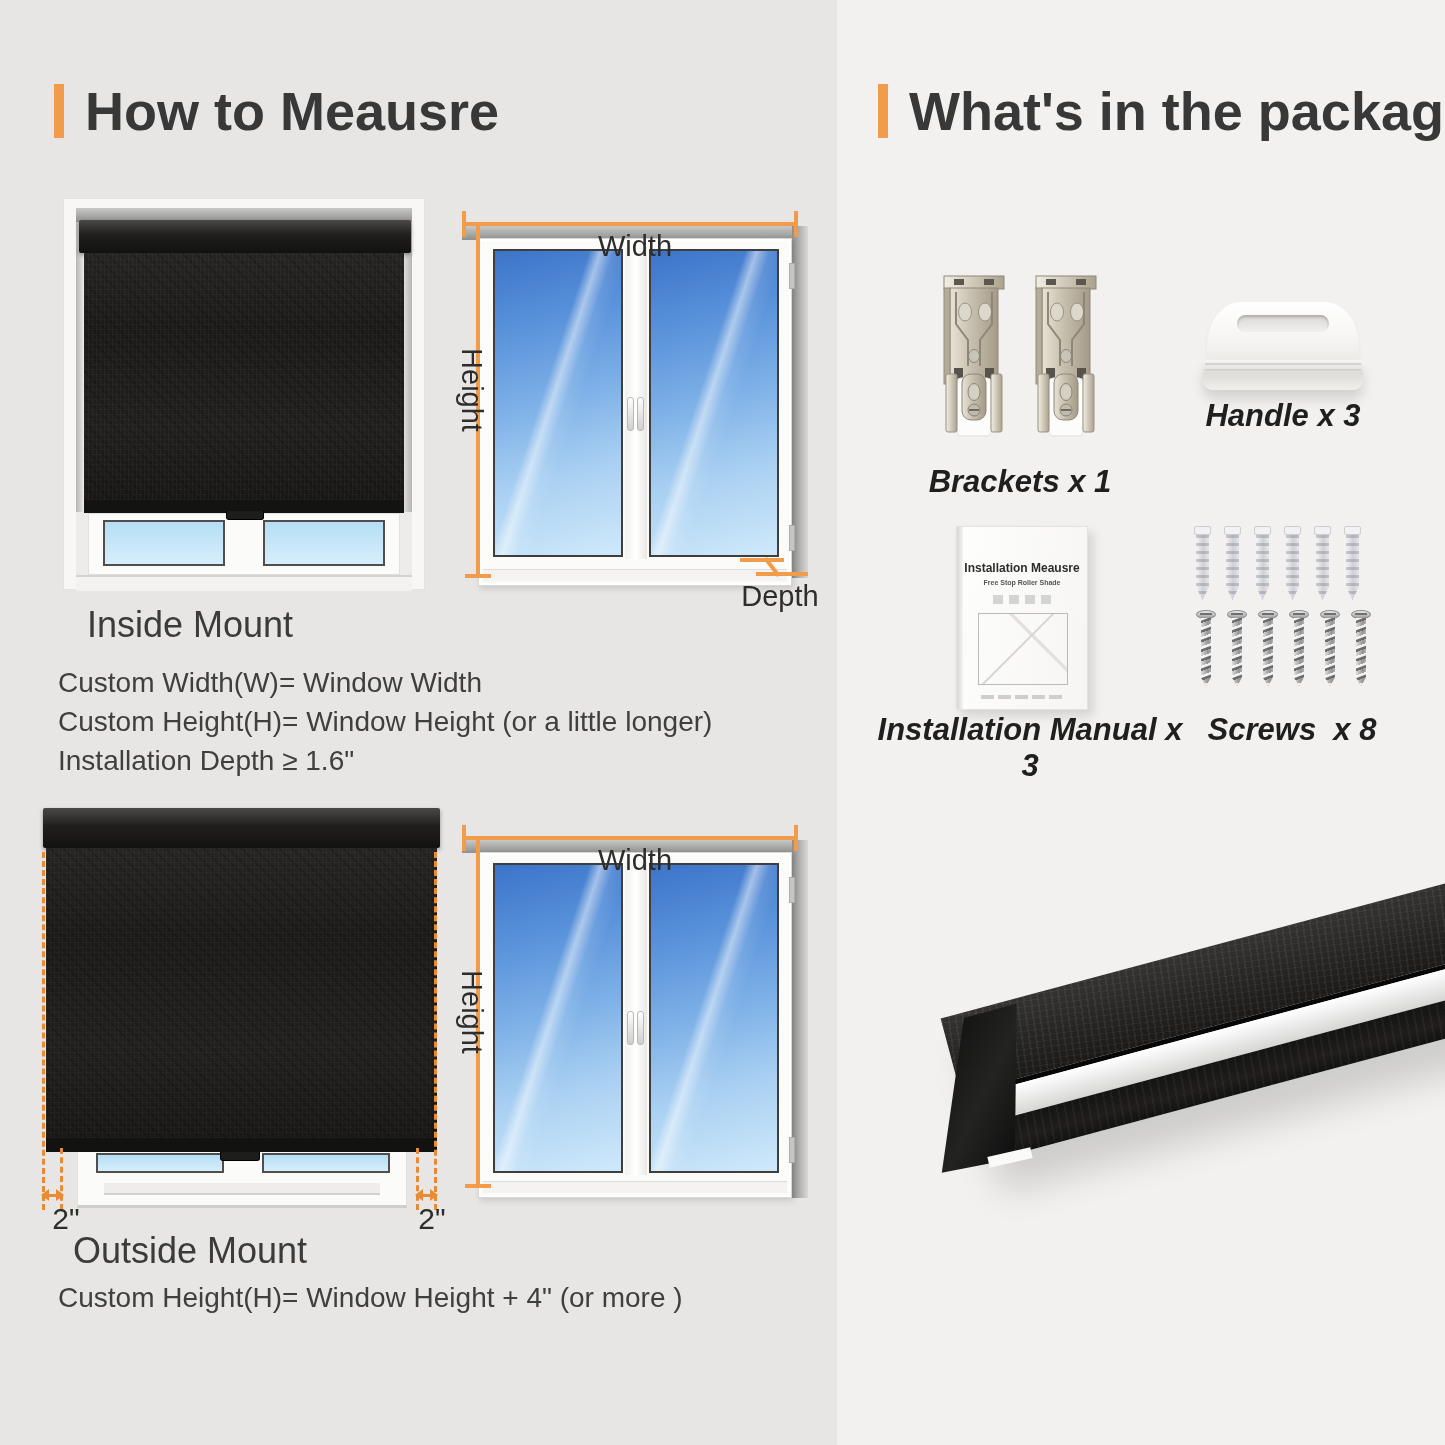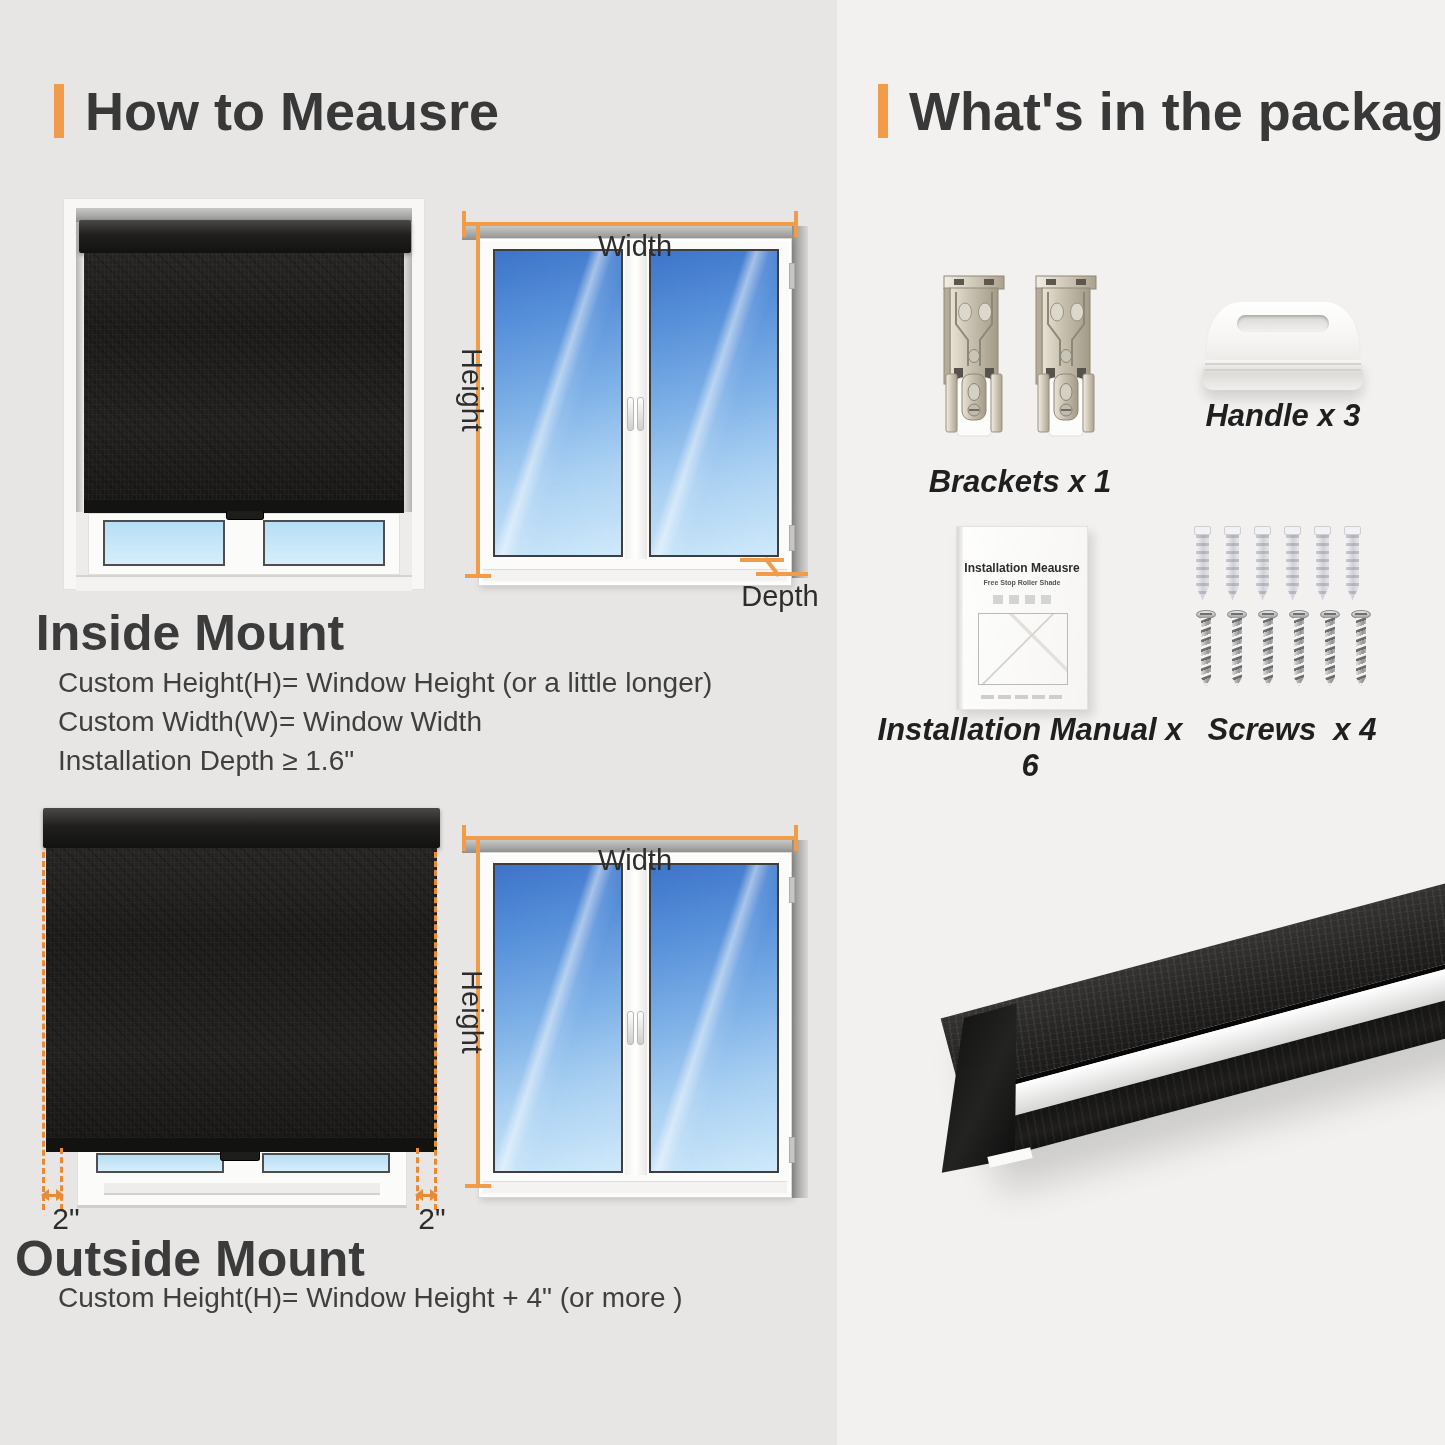--- a/index.html
+++ b/index.html
@@ -61,21 +61,21 @@
   .mframe{position:absolute;background:#FBFBFA;border:1px solid #D9D7D4;box-shadow:inset 0 0 0 2px #FFFFFF, 2px 3px 6px rgba(0,0,0,0.12);}
   .glass{position:absolute;border:2px solid #3E3E3E;
     background-image:
       linear-gradient(108deg, rgba(255,255,255,0) 42%, rgba(255,255,255,0.50) 47%, rgba(255,255,255,0.10) 53%, rgba(255,255,255,0) 60%),
       linear-gradient(165deg,#3D74C9 0%,#568FD9 22%,#7DB0E7 48%,#A9D0F2 72%,#CFE9FA 100%);}
   .mullion{position:absolute;background:linear-gradient(90deg,#F2F1EF,#FFFFFF 50%,#E8E7E4);}
   .whandle{position:absolute;width:7px;height:34px;border:1px solid #B9B8B5;border-radius:3px;background:linear-gradient(180deg,#FEFEFE,#CFCECB);}
   .fsill{position:absolute;background:#F4F3F1;border-top:1px solid #DDDCD9;}
   .hinge{position:absolute;width:6px;height:26px;background:#C7C6C4;border:1px solid #AFAEAC;}
 
-  .mount-heading{position:absolute;font-size:50px;font-weight:bold;color:#3B3B3B;text-align:center;}
+  .mount-heading{position:absolute;font-size:36px;font-weight:normal;color:#3B3B3B;text-align:center;}
   .mtext{position:absolute;font-size:28px;color:var(--body);}
   .mtext div{margin-bottom:6px;line-height:33px;white-space:nowrap;}
 
   
   .pkg-label{position:absolute;font-size:31px;font-weight:bold;font-style:italic;color:#1F1F1F;text-align:center;white-space:pre-wrap;}
 
   
   .bracket{position:absolute;width:72px;height:164px;}
 
   
@@ -194,22 +194,22 @@
     <div class="av" style="left:28px;top:22px;height:356px;"></div>
     <div class="dlabel vlabel" style="left:-26px;top:160px;width:100px;height:60px;">Height</div>
     <div style="position:absolute;left:292px;top:358px;width:44px;height:4px;background:var(--orange);"></div>
     <div style="position:absolute;left:322px;top:356px;width:4px;height:22px;background:var(--orange);transform:rotate(-38deg);"></div>
     <div style="position:absolute;left:308px;top:372px;width:52px;height:4px;background:var(--orange);"></div>
     <div class="dlabel" style="left:272px;top:380px;width:120px;">Depth</div>
   </div>
 
   <div class="mount-heading" style="left:0;top:604px;width:380px;">Inside Mount</div>
   <div class="mtext" style="left:58px;top:666px;">
+    <div>Custom Width(W)= Window Width</div>
     <div>Custom Height(H)= Window Height (or a little longer)</div>
-    <div>Custom Width(W)= Window Width</div>
     <div>Installation Depth ≥ 1.6"</div>
   </div>
 
   <div style="position:absolute;left:40px;top:798px;width:402px;height:452px;">
     <div class="cassette" style="left:3px;top:10px;width:397px;height:40px;"></div>
     <div class="fab" style="position:absolute;left:6px;top:50px;width:391px;height:290px;"></div>
     <div class="lwin" style="left:37px;top:352px;width:330px;height:58px;border-bottom:3px solid #CFCECB;">
       <div class="lpane" style="left:18px;top:2px;width:128px;height:20px;"></div>
       <div class="lpane" style="left:184px;top:2px;width:128px;height:20px;"></div>
       <div style="position:absolute;left:26px;top:32px;right:26px;height:12px;background:#EEEDEB;border-bottom:2px solid #D2D1CE;"></div>
@@ -328,21 +328,21 @@
   <div class="pkg-label" style="left:1180px;top:398px;width:206px;">Handle x 3</div>
 
   <div class="manual">
     <div class="spine"></div>
     <div class="mtitle">Installation Meausre</div>
     <div class="msub">Free Stop Roller Shade</div>
     <div class="glyphs"></div>
     <div class="fig"></div>
     <div class="foot"></div>
   </div>
-  <div class="pkg-label" style="left:872px;top:712px;width:316px;">Installation Manual x 6</div>
+  <div class="pkg-label" style="left:872px;top:712px;width:316px;">Installation Manual x 3</div>
 
   <div class="anchors">
     <div class="anchor">
         <div class="cap"></div>
         <div class="bodyp"></div>
       </div>
     <div class="anchor">
         <div class="cap"></div>
         <div class="bodyp"></div>
       </div>
@@ -388,21 +388,21 @@
         <div class="head"></div>
         <div class="slot"></div>
         <div class="shank"></div>
       </div>
     <div class="screw">
         <div class="head"></div>
         <div class="slot"></div>
         <div class="shank"></div>
       </div>
   </div>
-  <div class="pkg-label" style="left:1182px;top:712px;width:220px;">Screws  x 4</div>
+  <div class="pkg-label" style="left:1182px;top:712px;width:220px;">Screws  x 8</div>
 
   <div class="shadebar-wrap">
     <div class="shadebar">
       <div class="sb-top"></div>
       <div class="sb-ridge"></div>
       <div class="sb-strip"></div>
       <div class="sb-lip"></div>
     </div>
     <div class="sb-cap"></div>
     <div class="sb-sliver"></div>

